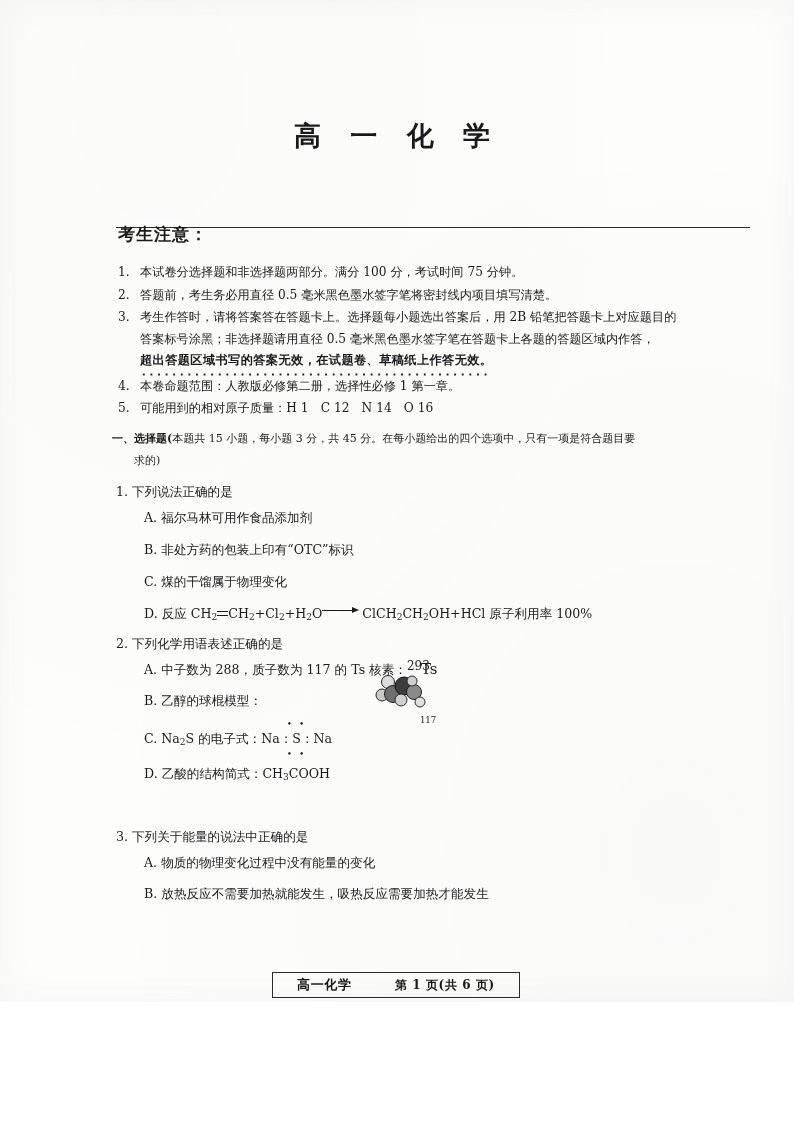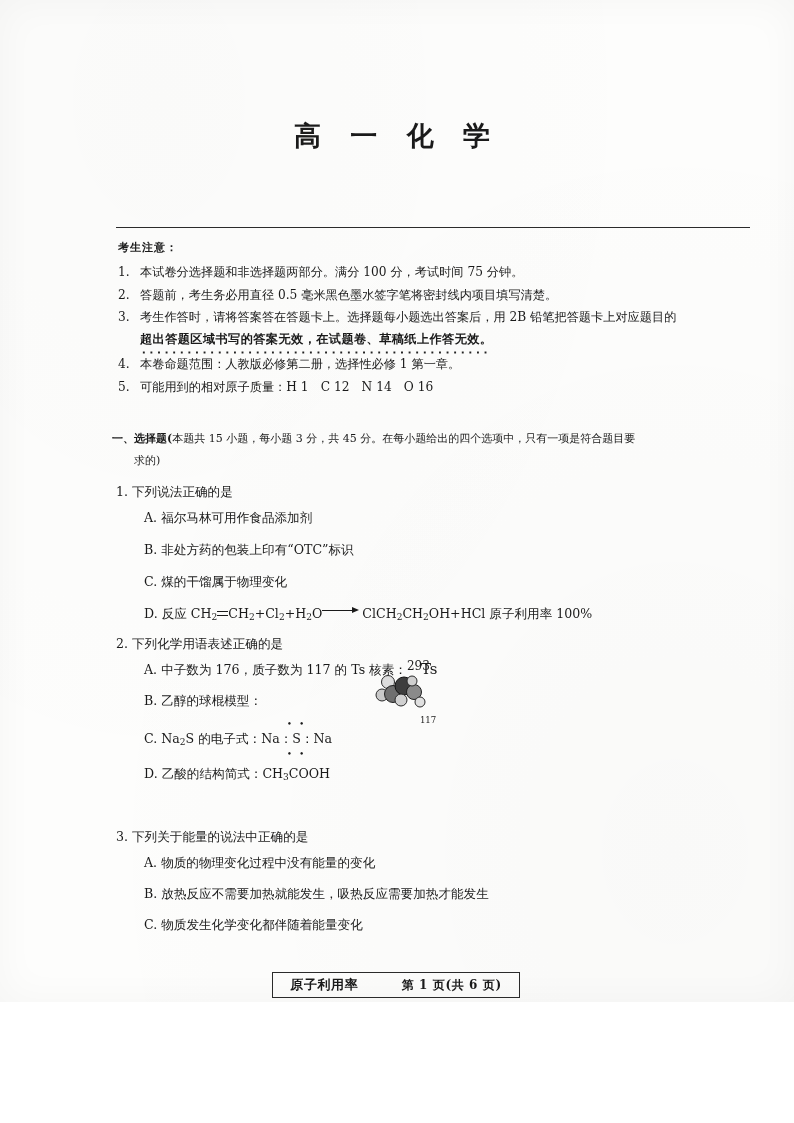--- a/index.html
+++ b/index.html
@@ -41,22 +41,22 @@
     position: absolute;
     left: 116px;
     top: 227px;
     width: 634px;
     height: 0;
     border-top: 1.4px solid #2b2b2b;
   }
   .notice-head {
     position: absolute;
     left: 118px;
-    top: 240px;
-    font-size: 11px;
+    top: 223px;
+    font-size: 17px;
     font-weight: bold;
     letter-spacing: 1px;
   }
   .notice-list {
     position: absolute;
     left: 118px;
     top: 262px;
     width: 634px;
     font-size: 12.2px;
     line-height: 21.5px;
@@ -281,20 +281,21 @@
 
     <div class="notice-item">
       <span class="num">2.</span>
       <span class="cont">答题前，考生务必用直径 0.5 毫米黑色墨水签字笔将密封线内项目填写清楚。</span>
     </div>
 
     <div class="notice-item">
       <span class="num">3.</span>
       <span class="cont">
         <span>考生作答时，请将答案答在答题卡上。选择题每小题选出答案后，用 2B 铅笔把答题卡上对应题目的</span>
+        <span class="l2">答案标号涂黑；非选择题请用直径 0.5 毫米黑色墨水签字笔在答题卡上各题的答题区域内作答，</span>
         <span class="l2 bold-warn"><span class="dotted-emph">超出答题区域书写的答案无效，在试题卷、草稿纸上作答无效。</span></span>
       </span>
     </div>
 
     <div class="notice-item" style="margin-top:4px;">
       <span class="num">4.</span>
       <span class="cont">本卷命题范围：人教版必修第二册，选择性必修 1 第一章。</span>
     </div>
 
     <div class="notice-item">
@@ -331,21 +332,21 @@
     </div>
   </div>
 
   <div class="qblock" style="top:634px;">
     <div class="q-stem">
       <span class="qn">2.</span>
       <span>下列化学用语表述正确的是</span>
     </div>
     <div class="q-opt tight">
       <span>A.</span>
-      <span>中子数为 176，质子数为 117 的 Ts 核素：</span><span class="ts-nuclide"><span class="mass">293</span><span class="z">117</span><span class="sym">Ts</span></span>
+      <span>中子数为 288，质子数为 117 的 Ts 核素：</span><span class="ts-nuclide"><span class="mass">293</span><span class="z">117</span><span class="sym">Ts</span></span>
     </div>
     <div class="q-opt" style="margin-bottom:18px;">
       <span>B.</span>
       <span>乙醇的球棍模型：</span>
       <svg class="mol-model" viewBox="0 0 56 42">
         <line x1="18" y1="20" x2="30" y2="14" stroke="#3a3a3a" stroke-width="4"></line>
         <line x1="30" y1="14" x2="41" y2="22" stroke="#3a3a3a" stroke-width="4"></line>
         <circle cx="14" cy="9" r="6.5" fill="#dcdcdc" stroke="#2a2a2a" stroke-width="1"></circle>
         <circle cx="8" cy="22" r="6" fill="#c8c8c8" stroke="#2a2a2a" stroke-width="1"></circle>
         <circle cx="19" cy="21" r="8.5" fill="#6f6f6f" stroke="#1f1f1f" stroke-width="1"></circle>
@@ -372,26 +373,22 @@
       <span>下列关于能量的说法中正确的是</span>
     </div>
     <div class="q-opt tight">
       <span>A.</span>
       <span>物质的物理变化过程中没有能量的变化</span>
     </div>
     <div class="q-opt tight">
       <span>B.</span>
       <span>放热反应不需要加热就能发生，吸热反应需要加热才能发生</span>
     </div>
-    <div class="q-opt tight">
-      <span>C.</span>
-      <span>物质发生化学变化都伴随着能量变化</span>
-    </div>
   </div>
 
   <div class="footer-box"></div>
   <div class="footer-text">
-    <span>原子利用率</span>
+    <span>高一化学</span>
     &nbsp;&nbsp;<span class="small">第 1 页(共 6 页)</span>
   </div>
 
   <div class="page-shadow"></div>
 </div>
 
 </body></html>

